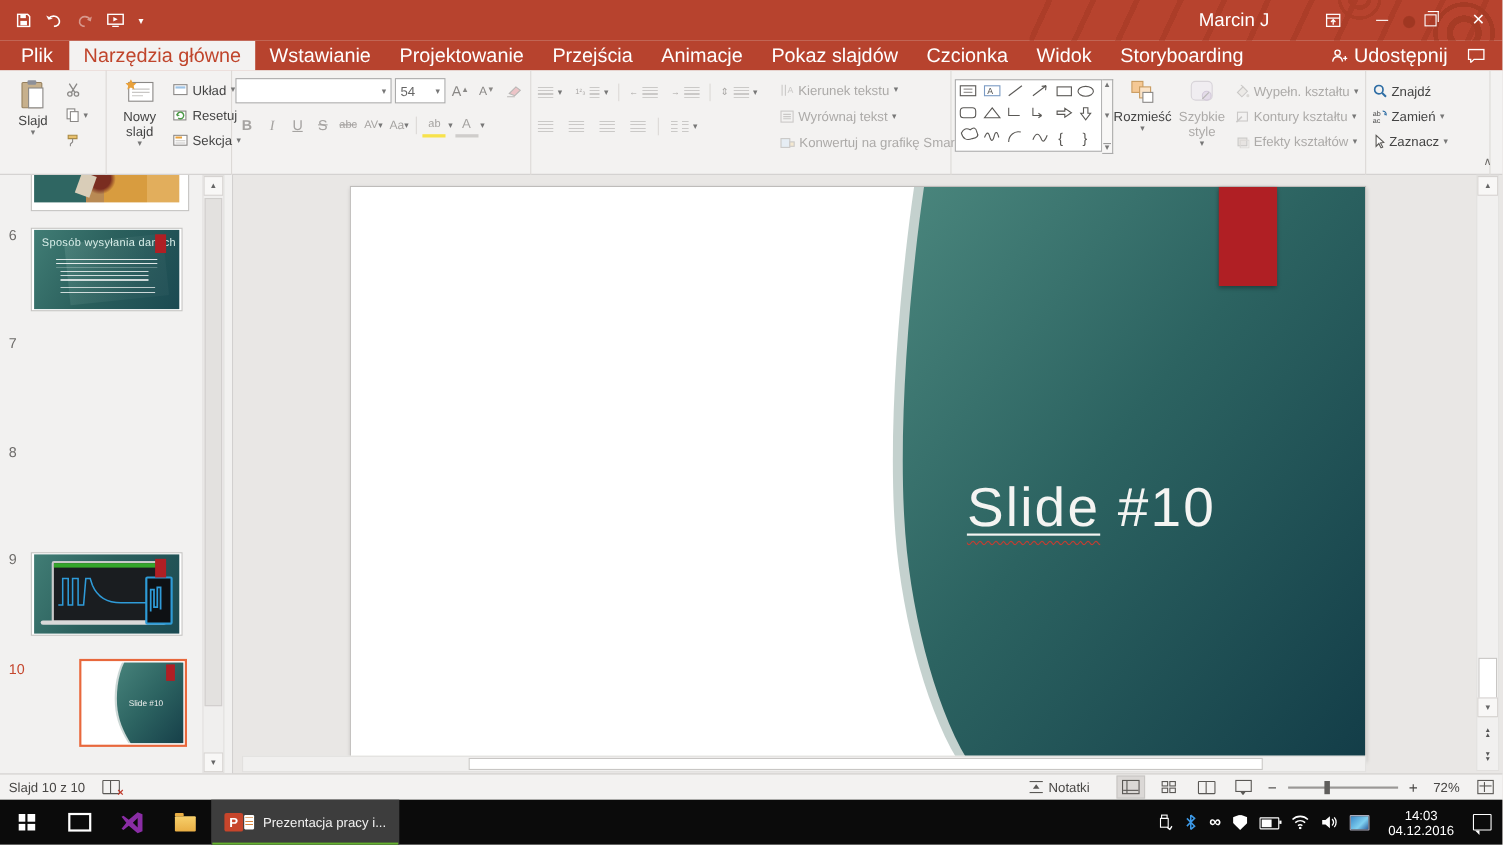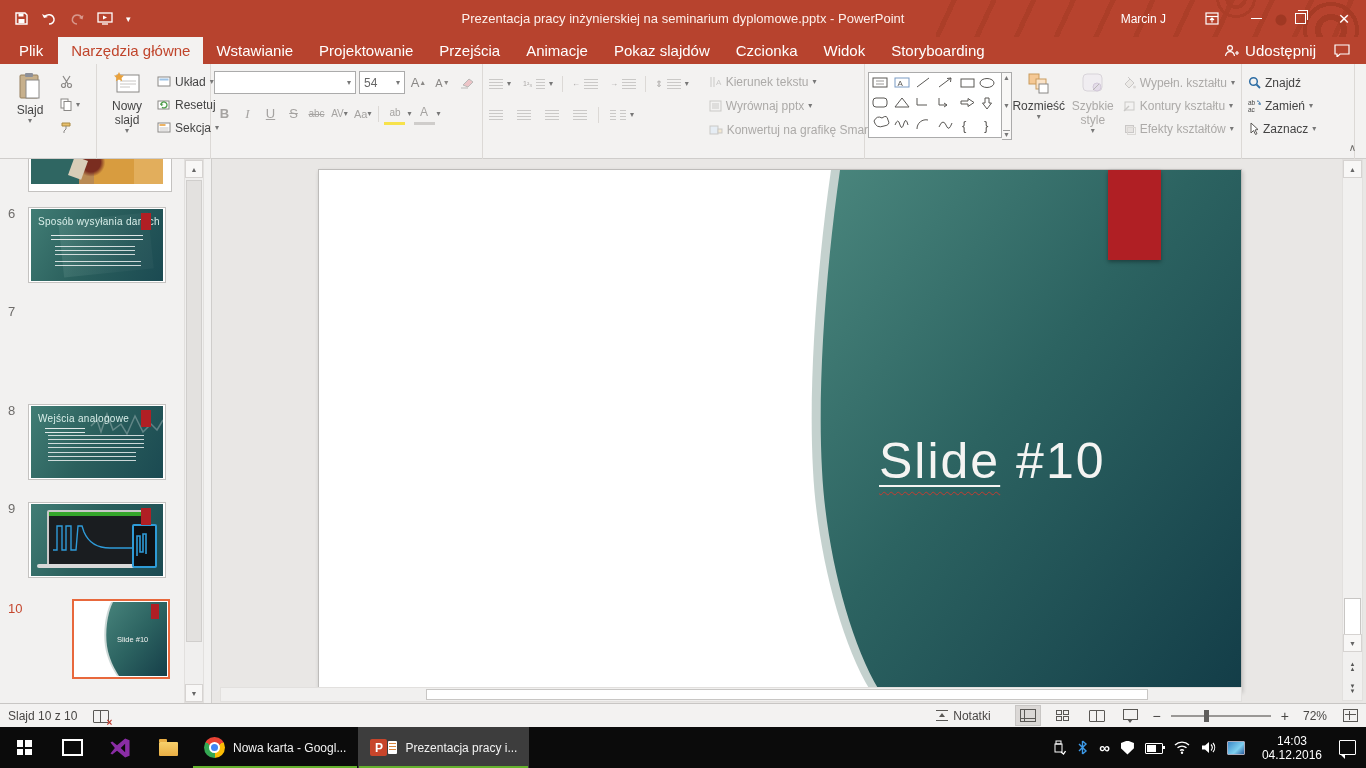--- a/index.html
+++ b/index.html
@@ -13,29 +13,29 @@
     background:
       radial-gradient(circle at 395px 30px, transparent 10px, #A53B25 10px 16px, transparent 16px 24px, #A53B25 24px 28px, transparent 28px),
       radial-gradient(circle at 300px -2px, transparent 7px, #AA3D27 7px 11px, transparent 11px 17px, #AA3D27 17px 20px, transparent 20px),
       radial-gradient(circle at 345px 20px, #9E3722 0 5px, transparent 6px),
       repeating-linear-gradient(115deg, transparent 0 14px, #AB3E28 14px 19px, transparent 19px 36px);}
   .qat{display:flex;align-items:center;gap:13px;padding-left:15px;z-index:2}
   .qat svg{display:block}
   .qat .caret{font-size:9px;color:#fff}
   .tb-title{position:absolute;left:50%;transform:translateX(-50%);font-size:13px;white-space:nowrap;z-index:2;color:#FDEFEA}
   .tb-right{margin-left:auto;display:flex;align-items:center;z-index:2;height:37px}
-  .tb-user{font-size:12px;margin-right:24px;color:#fff}
+  .tb-user{font-size:17px;margin-right:36px;color:#fff}
   .wbtn{width:44px;height:37px;display:flex;align-items:center;justify-content:center;color:#fff}
   .wbtn.close{font-size:19px;font-weight:400}
   .min-glyph{width:11px;height:1px;background:#fff;display:block}
   .restore-glyph{width:9px;height:9px;border:1px solid #fff;position:relative;display:block}
   .restore-glyph::before{content:"";position:absolute;left:2px;top:-4px;width:9px;height:9px;border:1px solid #fff;border-bottom:none;border-left:none}
 
   
-  .tabrow{height:27px;background:#B7432E;display:flex;align-items:stretch;color:#fff;font-size:15px;flex:none}
+  .tabrow{height:27px;background:#B7432E;display:flex;align-items:stretch;color:#fff;font-size:18px;flex:none}
   .tab{display:flex;align-items:center;padding:0 13px;white-space:nowrap}
   .tab.file{padding:0 15px;margin-left:4px}
   .tab.active{background:#F3F2F1;color:#C0452C}
   .tellme{display:flex;align-items:center;gap:7px;padding:0 10px;white-space:nowrap}
   .tr-right{margin-left:auto;display:flex;align-items:center;gap:18px;padding-right:16px}
   .share-btn{display:flex;align-items:center;gap:6px;white-space:nowrap}
 
   
   .ribbon{height:94px;background:#F3F2F1;border-bottom:1px solid #CFCDCB;display:flex;position:relative;flex:none;color:#444;font-size:12px}
   .group{position:relative;height:100%;border-right:1px solid #DCD9D6;padding:3px 3px 17px 3px;display:flex;align-items:flex-start}
@@ -81,21 +81,21 @@
   .slide-title .uw .wav{text-decoration:underline wavy #C43C30;text-decoration-thickness:1px;text-underline-offset:13px}
   .vscroll{position:absolute;right:3px;top:0;bottom:2px;width:19px;background:#F1F0EF;border:1px solid #E2E0DE}
   .vsbtn{position:absolute;left:0;right:0;height:16px;background:#F8F7F6;border:1px solid #D6D3D1;display:flex;align-items:center;justify-content:center;font-size:7px;color:#666}
   .vsthumb{position:absolute;left:1px;right:1px;background:#fff;border:1px solid #C8C6C4;height:52px;top:438px}
   .dblarrow{position:absolute;left:0;right:0;height:15px;display:flex;flex-direction:column;align-items:center;justify-content:center;font-size:6px;line-height:5px;color:#555}
   .hscroll{position:absolute;left:8px;bottom:1px;height:13px;width:1020px;background:#F1F0EF;border:1px solid #E2E0DE}
   .hsthumb{position:absolute;top:1px;bottom:1px;left:205px;width:720px;background:#fff;border:1px solid #C8C6C4}
 
   
   .statusbar{height:23px;background:#F3F2F1;border-top:1px solid #C8C6C4;display:flex;align-items:center;font-size:12px;color:#484644;flex:none;padding:0 8px}
-  .sb-left{display:flex;align-items:flex-end;gap:16px}
+  .sb-left{display:flex;align-items:flex-start;gap:16px}
   .sb-right{margin-left:auto;display:flex;align-items:center;gap:10px}
   .proof{width:14px;height:11px;border:1px solid #5A5855;border-radius:1px;position:relative}
   .proof::before{content:"";position:absolute;left:6px;top:0;bottom:0;width:1px;background:#5A5855}
   .proof::after{content:"×";position:absolute;right:-4px;bottom:-6px;color:#C0392B;font-size:10px;font-weight:bold}
   .notes-ico{width:12px;height:9px;border-top:1px solid #5A5855;border-bottom:1px solid #5A5855;position:relative;margin-right:5px}
   .notes-ico::after{content:"";position:absolute;left:3px;top:2px;border-left:3px solid transparent;border-right:3px solid transparent;border-bottom:4px solid #5A5855}
   .vbtn{width:24px;height:19px;display:flex;align-items:center;justify-content:center}
   .vbtn.active{background:#DBD8D6;border:1px solid #C8C6C4}
   .v-normal{width:14px;height:11px;border:1px solid #5A5855;position:relative}
   .v-normal::before{content:"";position:absolute;left:3px;top:0;bottom:0;width:1px;background:#5A5855}
@@ -179,21 +179,20 @@
         </span>
       <span class="ico">
           <svg width="16" height="13" viewBox="0 0 16 13">
             <rect x="1" y="1" width="14" height="9" fill="none" stroke="#fff" stroke-width="1.3"></rect>
             <path d="M6 3.5 L10 5.5 L6 7.5 Z" fill="#fff"></path>
             <path d="M5 12 h6" stroke="#fff" stroke-width="1.3"></path>
           </svg>
         </span>
       <span class="caret">▾</span>
     </div>
-    <div class="tb-title">Prezentacja pracy inżynierskiej na seminarium dyplomowe.pptx - PowerPoint</div>
     <div class="tb-right">
       <span class="tb-user">Marcin J</span>
       <span class="wbtn">
           <svg width="14" height="13" viewBox="0 0 14 13">
             <rect x="1" y="1" width="12" height="11" fill="none" stroke="#fff" stroke-width="1.2"></rect>
             <path d="M1 4.5 h12" stroke="#fff" stroke-width="1.2"></path>
             <path d="M7 10.5 V6.5 M5 8 L7 6 L9 8" fill="none" stroke="#fff" stroke-width="1.2"></path>
           </svg>
         </span>
       <span class="wbtn">
@@ -419,21 +418,21 @@
                 <text x="7" y="9" font-size="8" fill="#A9A7A5">A</text>
               </svg>
               <span>Kierunek tekstu</span>
               <span class="caret">▾</span>
             </span>
           <span class="smallbtn dis">
               <svg width="13" height="12" viewBox="0 0 13 12">
                 <rect x="1" y="1" width="11" height="10" fill="none" stroke="#A9A7A5"></rect>
                 <path d="M3 4 h7 M3 6 h7 M3 8 h7" stroke="#A9A7A5"></path>
               </svg>
-              <span>Wyrównaj pptx</span>
+              <span>Wyrównaj tekst</span>
               <span class="caret">▾</span>
             </span>
           <span class="smallbtn dis">
               <svg width="14" height="12" viewBox="0 0 14 12">
                 <rect x="1" y="2" width="8" height="8" fill="#DCEAF7" stroke="#A9A7A5"></rect>
                 <rect x="9" y="5" width="4" height="4" fill="#F6E2B8" stroke="#A9A7A5"></rect>
               </svg>
               <span>Konwertuj na grafikę SmartArt</span>
               <span class="caret">▾</span>
             </span>
@@ -580,32 +579,20 @@
           <span class="tlines" style="left:20px;top:26px;width:92px;height:8px"></span>
           <span class="tlines" style="left:24px;top:37px;width:80px;height:12px;opacity:.9"></span>
           <span class="tlines" style="left:24px;top:52px;width:86px;height:8px;opacity:.9"></span>
           <span class="rtag" style="right:12px;top:4px;width:10px;height:17px"></span>
         </div>
       </div>
 
       <span class="snum" style="top:145px">7</span>
 
       <span class="snum" style="top:244px">8</span>
-      <div class="thumbbox" style="left:28px;top:245px">
-        <div class="tcontent">
-          <svg width="132" height="72" viewBox="0 0 132 72" style="position:absolute;inset:0">
-              <path d="M60 20 L66 14 70 26 76 8 82 24 90 18 96 28 104 10 112 26 120 18 126 24 132 14" stroke="rgba(255,255,255,.28)" fill="none" stroke-width="1.5"></path>
-            </svg>
-          <span class="ttitle">Wejścia analogowe</span>
-          <span class="tlines" style="left:14px;top:22px;width:40px;height:5px"></span>
-          <span class="tlines" style="left:17px;top:29px;width:96px;height:14px;opacity:.9"></span>
-          <span class="tlines" style="left:17px;top:46px;width:88px;height:10px;opacity:.9"></span>
-          <span class="rtag" style="right:12px;top:4px;width:10px;height:17px"></span>
-        </div>
-      </div>
 
       <span class="snum" style="top:342px">9</span>
       <div class="thumbbox" style="left:28px;top:343px">
         <div class="tcontent">
           <div class="laptop">
             <span class="greenbar"></span>
             <svg width="90" height="44" viewBox="0 0 90 44" style="position:absolute;left:0;top:4px">
                 <path d="M4 34 h4 v-24 h5 v24 h4 v-24 h5 v24 h5 l2-24 h4 l2 6 c6 14 18 16 26 16 h26" stroke="#2F9BD8" fill="none" stroke-width="1.4"></path>
               </svg>
           </div>
@@ -730,25 +717,20 @@
         <span class="taskview"></span>
       </span>
     <span class="tbtn">
         <svg width="22" height="22" viewBox="0 0 15 15">
           <path d="M11 1 L14 2.2 V12.8 L11 14 L5.5 9.4 L2.2 11.9 L1 11.2 L4 7.5 L1 3.8 L2.2 3.1 L5.5 5.6 Z M11 4.6 L8 7.5 L11 10.4 Z" fill="#8A2DA5"></path>
         </svg>
       </span>
     <span class="tbtn">
         <span class="folder"></span>
       </span>
-    <span class="appbtn">
-      <span class="chrome"></span>
-      <span>Nowa karta - Googl...</span>
-      <span class="runline"></span>
-    </span>
     <span class="appbtn active">
       <span class="ppicon">
           <span class="pp-sq">P</span>
           <span class="pp-doc"></span>
         </span>
       <span>Prezentacja pracy i...</span>
       <span class="runline"></span>
     </span>
     <span class="tray">
       <svg width="14" height="15" viewBox="0 0 14 15">

